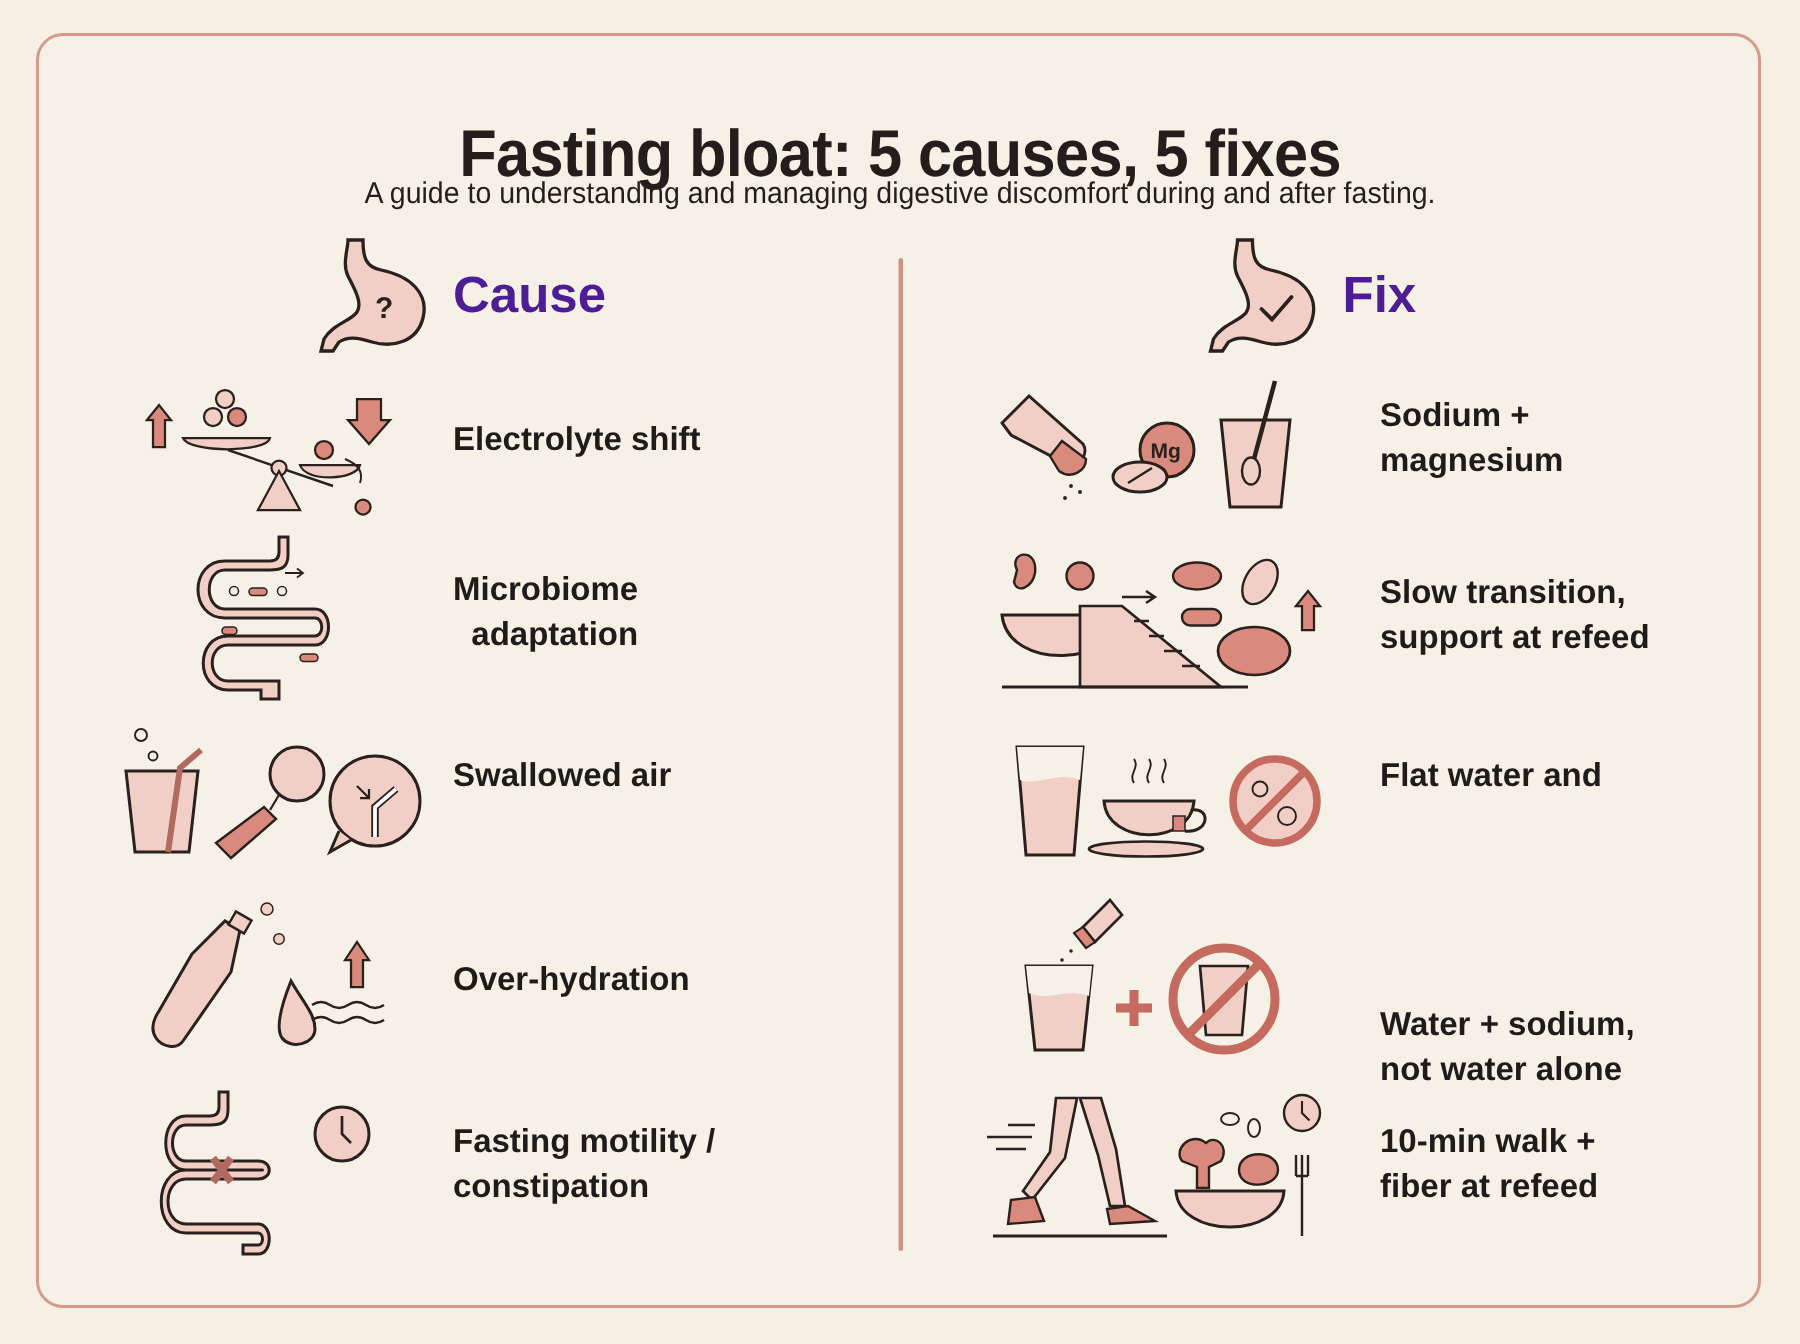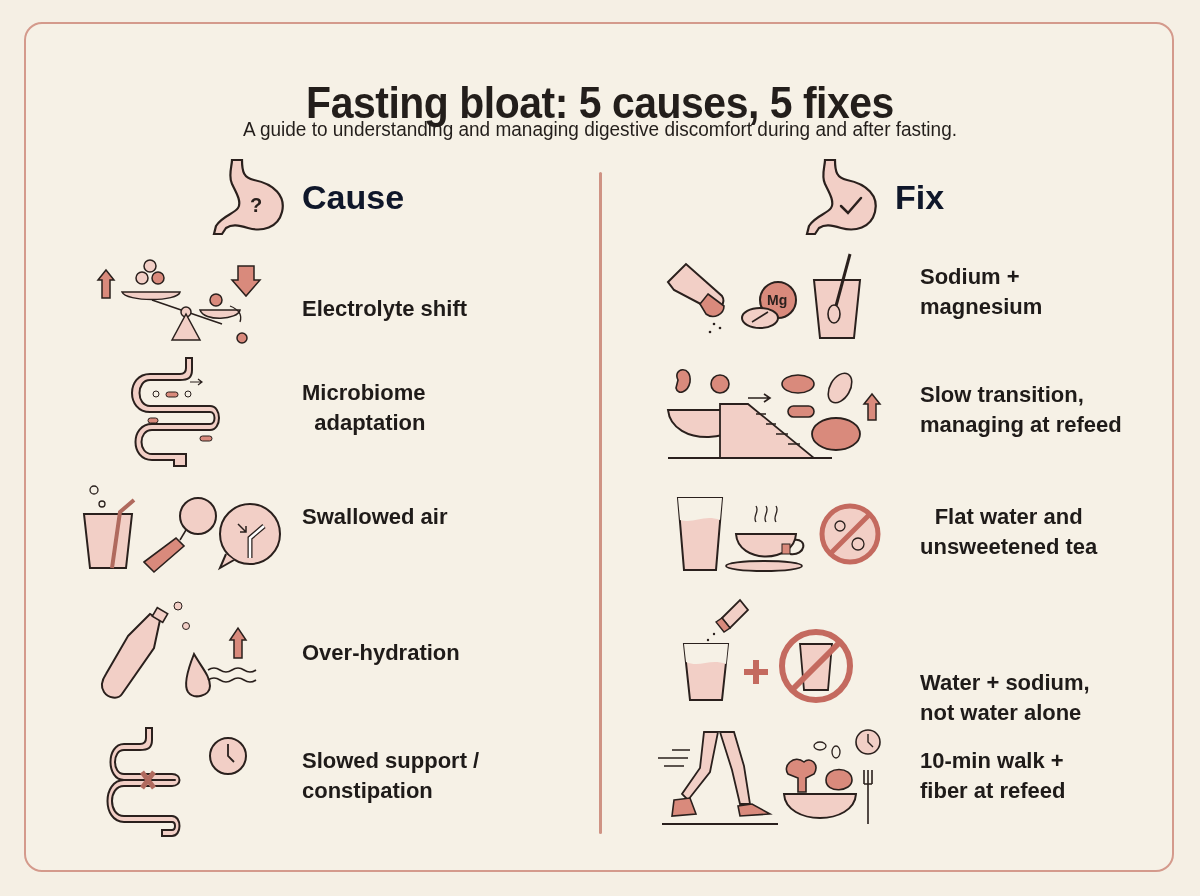--- a/index.html
+++ b/index.html
@@ -21,21 +21,21 @@
     position:absolute; left:0; width:1200px; top:118px; text-align:center;
     font-size:20px; color:#231e1b; transform:scaleX(0.95);
   }
   .divider {
     position:absolute; left:599px; top:172px; width:3px; height:662px; background:#cf9384;
     border-radius:2px;
   }
   .col-head {
     position:absolute; display:flex; align-items:center; gap:10px;
   }
-  .col-head .label { font-size:34px; font-weight:bold; color:#0f172a; }
+  .col-head .label { font-size:34px; font-weight:bold; color:#4c1d95; }
   .row { position:absolute; display:flex; align-items:center; }
   .row .icon { position:absolute; }
   .row .text {
     position:absolute; font-size:22px; font-weight:bold; line-height:30px; color:#1f1b19;
     white-space:nowrap;
   }
   .row .text .sub { display:block; font-weight:normal; font-size:20px; line-height:26px; }
   svg { overflow:visible; }
 </style>
 </head>
@@ -73,21 +73,21 @@
     <path d="M32 42 L90 42 C88 52 36 52 32 42 Z" fill="#f2cfc6" stroke="#2a201d" stroke-width="1.5"></path>
     <path d="M62 50 L132 74" stroke="#2a201d" stroke-width="1.6"></path>
     <circle cx="96" cy="62" r="5" fill="#f2cfc6" stroke="#2a201d" stroke-width="1.5"></circle>
     <path d="M82 90 L96 64 L110 90 Z" fill="#f2cfc6" stroke="#2a201d" stroke-width="1.5"></path>
     <path d="M110 60 L150 60 C148 70 114 72 110 60 Z" fill="#f2cfc6" stroke="#2a201d" stroke-width="1.5"></path>
     <circle cx="126" cy="50" r="6" fill="#d98a7c" stroke="#2a201d" stroke-width="1.5"></circle>
     <path d="M148 16 L164 16 L164 30 L170 30 L156 46 L142 30 L148 30 Z" fill="#d98a7c" stroke="#2a201d" stroke-width="1.5"></path>
     <path d="M140 56 C150 60 152 66 150 72" fill="none" stroke="#2a201d" stroke-width="1.3"></path>
     <circle cx="152" cy="88" r="5" fill="#d98a7c" stroke="#2a201d" stroke-width="1.5"></circle>
   </svg>
-  <div class="text" style="left:302px; top:278px;margin-top:16px;">Electrolyte shift</div>
+  <div class="text" style="left:302px; top:278px;">Electrolyte shift</div>
 </div>
 
 <div class="row" style="left:0; top:0;">
   <svg class="icon" style="left:130px; top:356px;" width="100" height="112" viewBox="0 0 100 112">
     <path d="M62 2 L62 14 C62 22 58 24 50 24 L20 24 C6 24 6 50 20 50 L80 50 C92 50 92 74 80 74 L22 74 C8 74 8 98 22 98 L56 98 L56 110 L44 110 L44 104 L22 104 C0 104 0 68 22 68 L80 68 C86 68 86 56 80 56 L20 56 C-4 56 -4 18 20 18 L50 18 C54 18 56 16 56 12 L56 2 Z" fill="#f2cfc6" stroke="#2a201d" stroke-width="2"></path>
     <rect x="36" y="36" width="12" height="5" rx="2.5" fill="#d98a7c" stroke="#2a201d" stroke-width="1"></rect>
     <rect x="18" y="62" width="10" height="5" rx="2.5" fill="#d98a7c" stroke="#2a201d" stroke-width="1"></rect>
     <rect x="70" y="80" width="12" height="5" rx="2.5" fill="#d98a7c" stroke="#2a201d" stroke-width="1"></rect>
     <circle cx="26" cy="38" r="3" fill="none" stroke="#2a201d" stroke-width="1"></circle>
     <circle cx="58" cy="38" r="3" fill="none" stroke="#2a201d" stroke-width="1"></circle>
@@ -134,21 +134,21 @@
 </div>
 
 <div class="row" style="left:0; top:0;">
   <svg class="icon" style="left:112px; top:726px;" width="150" height="112" viewBox="0 0 150 112">
     <path d="M40 2 L40 14 C40 22 36 24 28 24 L12 24 C0 24 0 48 12 48 L60 48 C70 48 70 60 60 60 L12 60 C-4 60 -4 90 12 90 L60 90 C70 90 70 110 60 110 L50 110 L50 104 L60 104 C64 104 64 96 60 96 L12 96 C-10 96 -10 54 12 54 L60 54 C64 54 64 54 60 54 L12 54 C-6 54 -6 18 12 18 L28 18 C32 18 34 16 34 12 L34 2 Z" fill="#f2cfc6" stroke="#2a201d" stroke-width="2"></path>
     <path d="M30 46 L42 62 M42 46 L30 62" stroke="#b06a5e" stroke-width="5"></path>
     <circle cx="116" cy="30" r="18" fill="#f2cfc6" stroke="#2a201d" stroke-width="2"></circle>
     <path d="M116 18 L116 30 L122 36" fill="none" stroke="#2a201d" stroke-width="1.8"></path>
   </svg>
   <div class="text" style="left:302px; top:746px;">
-    <span>Slowed support /</span><br>
+    <span>Fasting motility /</span><br>
     <span>constipation</span>
   </div>
 </div>
 
 <div class="row" style="left:0; top:0;">
   <svg class="icon" style="left:664px; top:250px;" width="210" height="90" viewBox="0 0 210 90">
     <path d="M4 32 L22 14 L58 46 C62 52 56 62 48 60 L10 40 Z" fill="#f2cfc6" stroke="#2a201d" stroke-width="2"></path>
     <path d="M44 44 L60 56 C60 64 50 70 42 64 L36 54 Z" fill="#d98a7c" stroke="#2a201d" stroke-width="1.6"></path>
     <circle cx="50" cy="74" r="1.3" fill="#2a201d"></circle>
       <circle cx="56" cy="78" r="1.3" fill="#2a201d"></circle>
@@ -177,41 +177,40 @@
     <circle cx="56" cy="20" r="9" fill="#d98a7c" stroke="#2a201d" stroke-width="1.6"></circle>
     <path d="M84 34 L106 34 M100 30 L106 34 L100 38" stroke="#2a201d" stroke-width="1.6" fill="none"></path>
     <ellipse cx="134" cy="20" rx="16" ry="9" fill="#d98a7c" stroke="#2a201d" stroke-width="1.6"></ellipse>
     <ellipse cx="176" cy="24" rx="10" ry="16" transform="rotate(30 176 24)" fill="#f2cfc6" stroke="#2a201d" stroke-width="1.6"></ellipse>
     <rect x="124" y="42" width="26" height="11" rx="5.5" fill="#d98a7c" stroke="#2a201d" stroke-width="1.6"></rect>
     <ellipse cx="172" cy="70" rx="24" ry="16" fill="#d98a7c" stroke="#2a201d" stroke-width="1.8"></ellipse>
     <path d="M200 40 L208 30 L216 40 L212 40 L212 56 L204 56 L204 40 Z" fill="#d98a7c" stroke="#2a201d" stroke-width="1.5"></path>
   </svg>
   <div class="text" style="left:920px; top:380px;">
     <span>Slow transition,</span><br>
-    <span>managing at refeed</span>
+    <span>support at refeed</span>
   </div>
 </div>
 
 <div class="row" style="left:0; top:0;">
   <svg class="icon" style="left:674px; top:494px;" width="210" height="80" viewBox="0 0 210 80">
     <path d="M4 4 L48 4 L42 76 L10 76 Z" fill="#f2cfc6" stroke="#2a201d" stroke-width="2"></path>
     <path d="M4 4 L48 4 L46 26 C30 20 20 30 6 26 Z" fill="#f6f1e6"></path>
     <path d="M62 40 L122 40 C120 70 64 70 62 40 Z" fill="#f2cfc6" stroke="#2a201d" stroke-width="2"></path>
     <path d="M120 46 C134 44 132 62 116 60" fill="none" stroke="#2a201d" stroke-width="2"></path>
     <ellipse cx="90" cy="72" rx="38" ry="5" fill="#f2cfc6" stroke="#2a201d" stroke-width="1.8"></ellipse>
     <path d="M82 28 C78 22 86 18 82 12 M92 28 C88 22 96 18 92 12 M102 28 C98 22 106 18 102 12" fill="none" stroke="#2a201d" stroke-width="1.3"></path>
     <rect x="108" y="50" width="8" height="10" fill="#d98a7c" stroke="#2a201d" stroke-width="1"></rect>
     <circle cx="176" cy="40" r="28" fill="#f2cfc6" stroke="#c46a5f" stroke-width="5"></circle>
     <line x1="156" y1="60" x2="196" y2="20" stroke="#c46a5f" stroke-width="5"></line>
     <circle cx="166" cy="32" r="5" fill="none" stroke="#2a201d" stroke-width="1.3"></circle>
     <circle cx="184" cy="50" r="6" fill="none" stroke="#2a201d" stroke-width="1.3"></circle>
   </svg>
-  <div class="text" style="left:920px; top:502px;text-align:center;">
+  <div class="text" style="left:920px; top:502px;">
     <span>Flat water and</span><br>
-    <span>unsweetened tea</span>
   </div>
 </div>
 
 <div class="row" style="left:0; top:0;">
   <svg class="icon" style="left:680px; top:594px;" width="180" height="110" viewBox="0 0 180 110">
     <path d="M42 24 L60 6 L68 16 L50 34 Z" fill="#f2cfc6" stroke="#2a201d" stroke-width="1.8"></path>
     <path d="M36 28 L42 24 L50 34 L44 38 Z" fill="#d98a7c" stroke="#2a201d" stroke-width="1.4"></path>
     <circle cx="34" cy="40" r="1.2" fill="#2a201d"></circle>
       <circle cx="28" cy="46" r="1.2" fill="#2a201d"></circle>
     <path d="M4 50 L48 50 L42 106 L10 106 Z" fill="#f2cfc6" stroke="#2a201d" stroke-width="2"></path>

